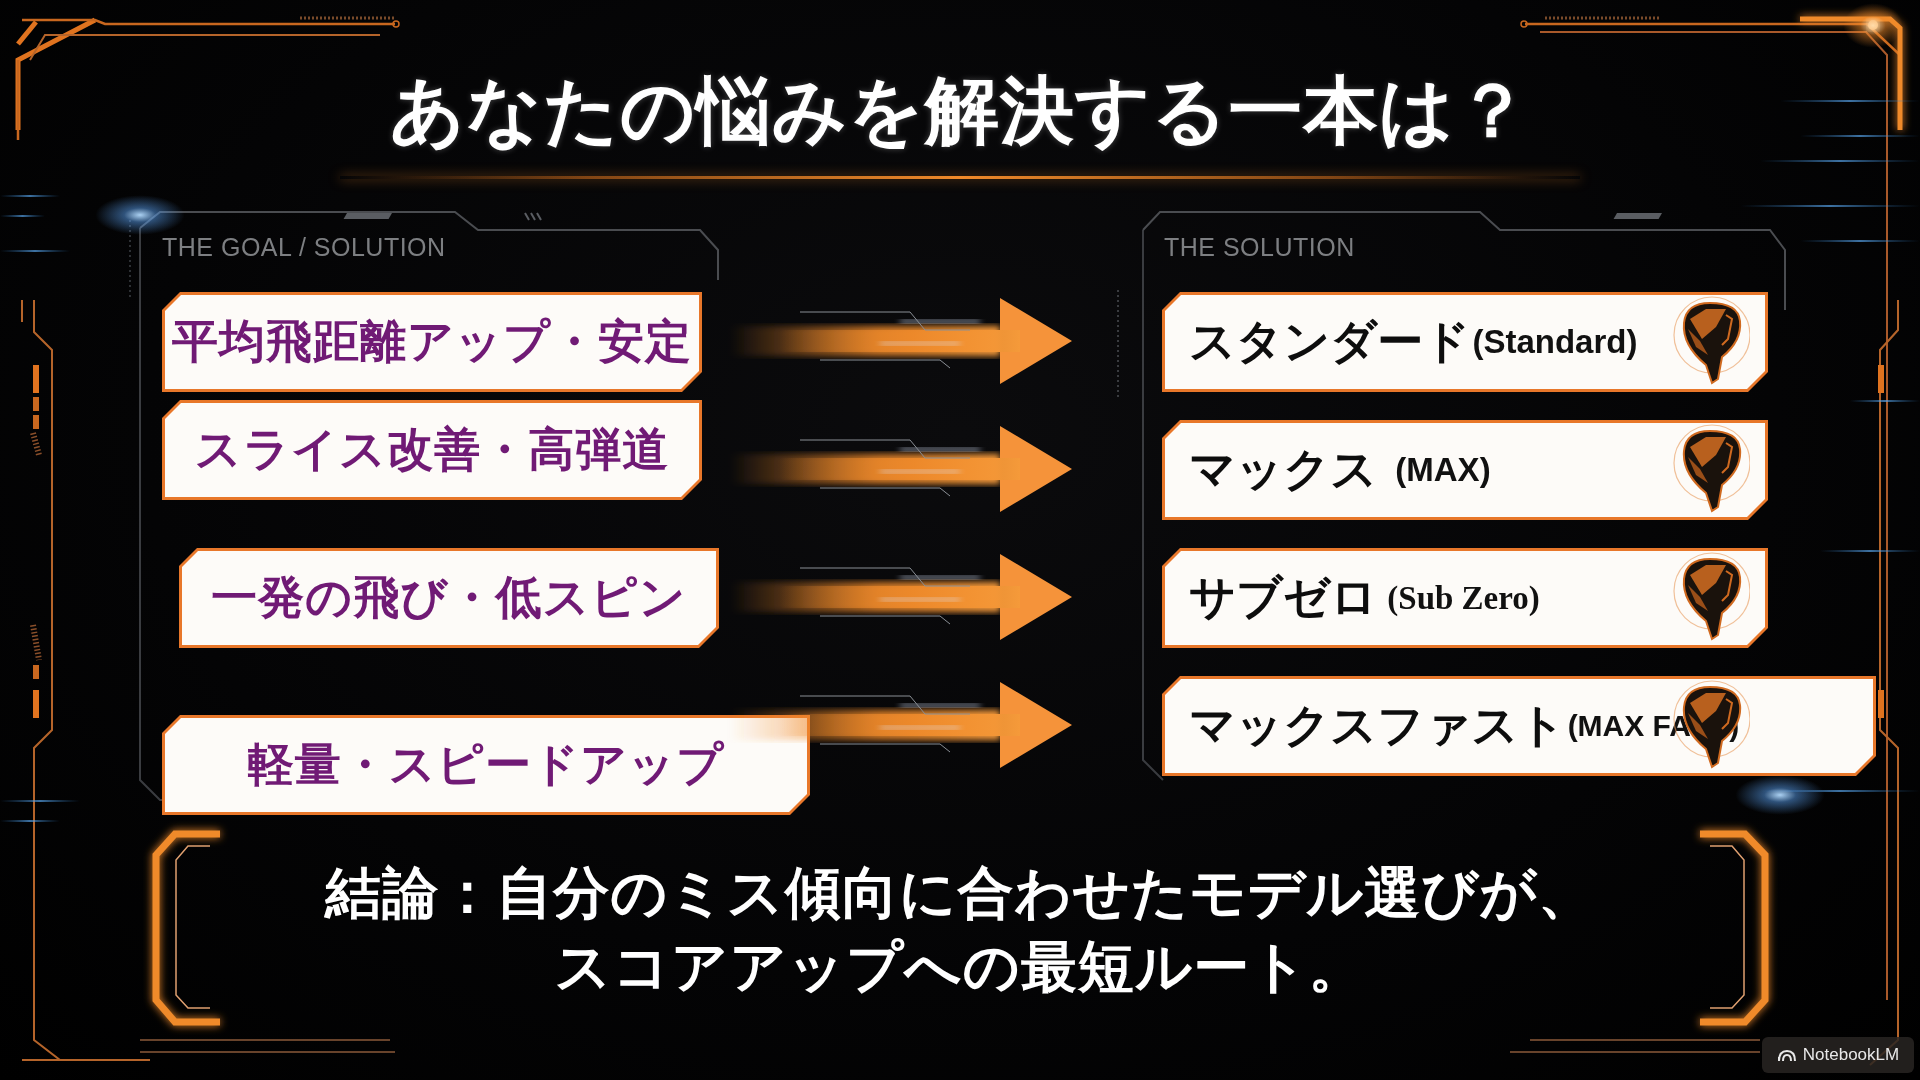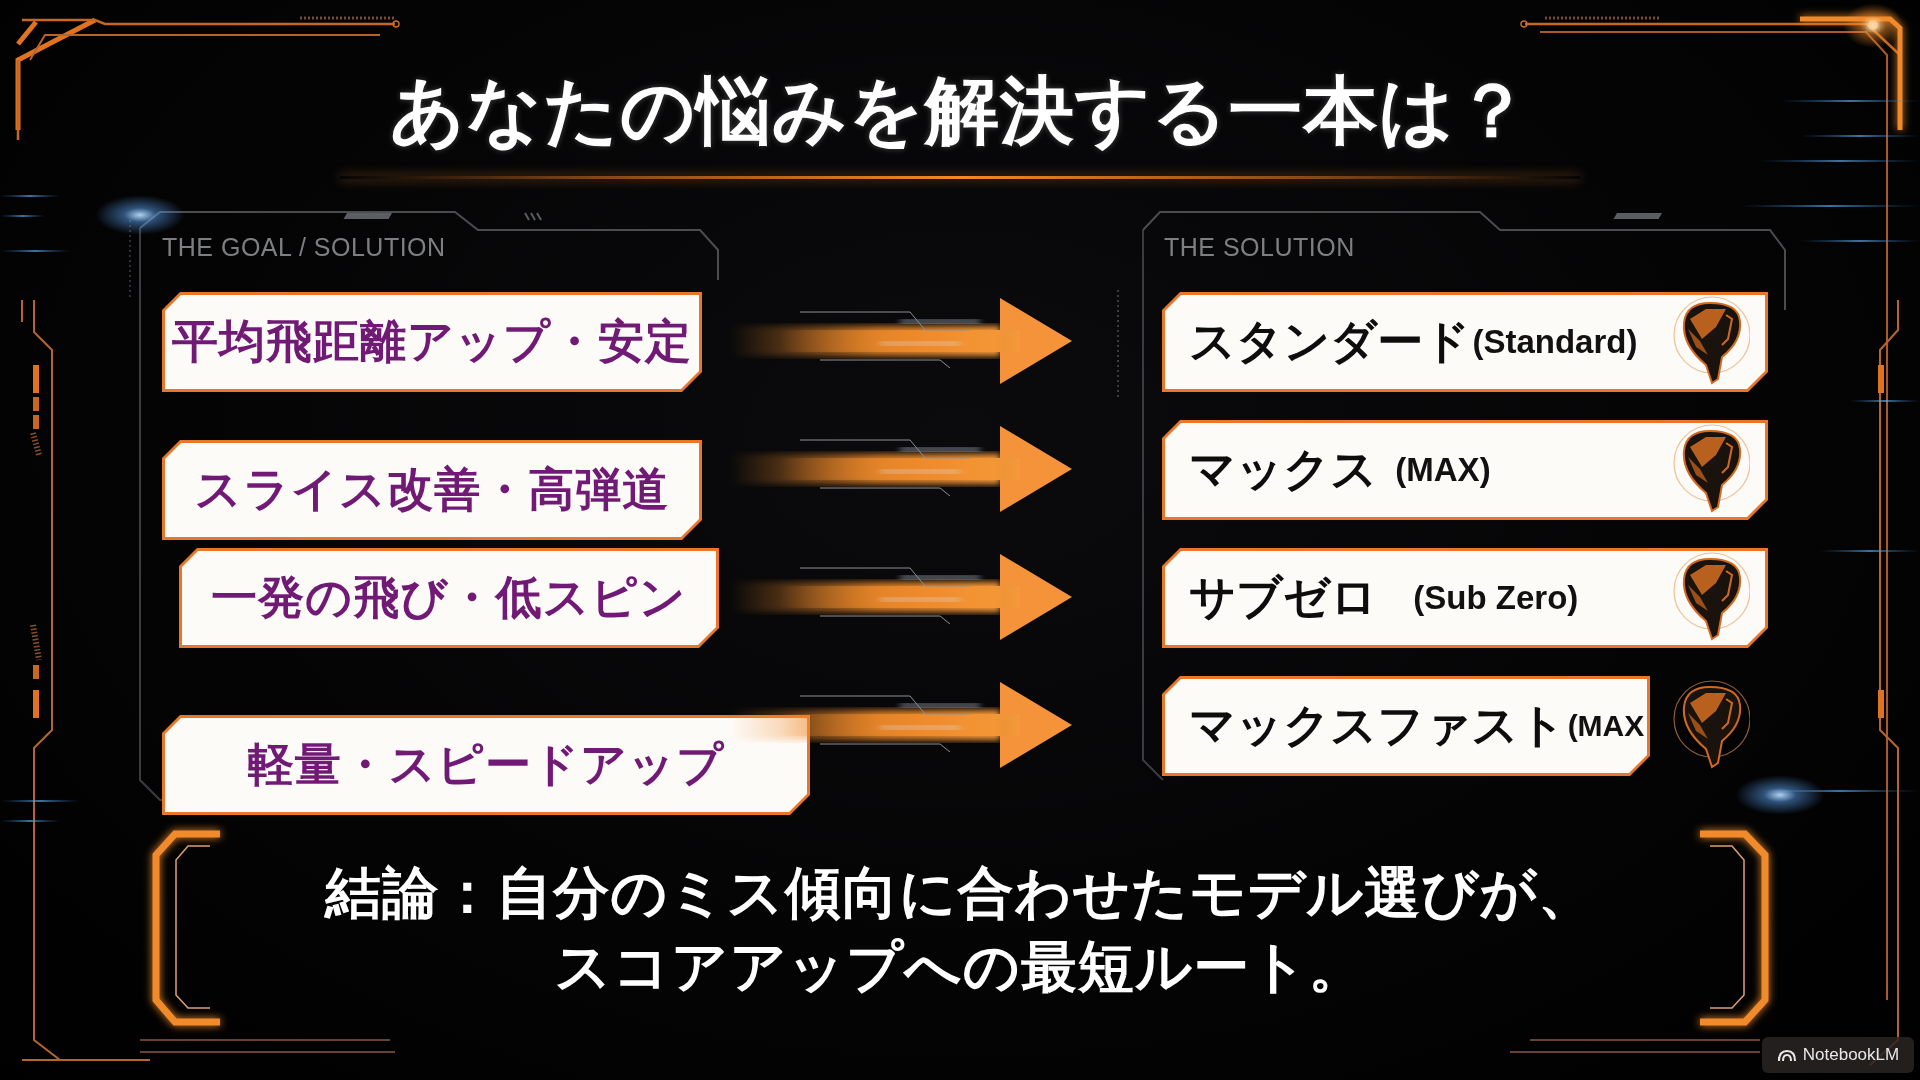--- a/index.html
+++ b/index.html
@@ -145,21 +145,21 @@
   <div class="title">あなたの悩みを解決する一本は？</div>
   <div class="title-underline"></div>
 
   <div class="panel-label" style="left:162px;top:233px;">THE GOAL / SOLUTION</div>
 
   <div class="box-wrap left-box" style="left:162px;top:292px;width:540px;">
     <div class="inner">
         <span class="box-text">平均飛距離アップ・安定</span>
       </div>
   </div>
-  <div class="box-wrap left-box" style="left:162px;top:440px;width:540px;">
+  <div class="box-wrap left-box" style="left:162px;top:400px;width:540px;">
     <div class="inner">
         <span class="box-text">スライス改善・高弾道</span>
       </div>
   </div>
   <div class="box-wrap left-box" style="left:162px;top:548px;width:540px;margin-left:17px;">
     <div class="inner">
         <span class="box-text">一発の飛び・低スピン</span>
       </div>
   </div>
   <div class="box-wrap left-box" style="left:162px;top:715px;width:648px;">
@@ -221,24 +221,24 @@
   </div>
   <div class="box-wrap right-box" style="left:1162px;top:420px;width:606px;">
     <div class="inner">
       <span class="jp">マックス</span>
         <span class="en" style="margin-left:18px;">(MAX)</span>
     </div>
   </div>
   <div class="box-wrap right-box" style="left:1162px;top:548px;width:606px;">
     <div class="inner">
       <span class="jp">サブゼロ</span>
-        <span class="en" style="margin-left:36px;">(Sub Zero)</span>
-    </div>
-  </div>
-  <div class="box-wrap right-box" style="left:1162px;top:676px;width:488px;">
+        <span class="en" style="margin-left:10px;font-family:Liberation Serif, serif;">(Sub Zero)</span>
+    </div>
+  </div>
+  <div class="box-wrap right-box" style="left:1162px;top:676px;width:714px;">
     <div class="inner">
       <span class="jp">マックスファスト</span>
         <span class="en" style="margin-left:2px;font-size:30px;">(MAX FAST)</span>
     </div>
   </div>
 
   <svg class="club-icon" style="left:1672px;top:295px;" viewBox="0 0 78 92">
     <ellipse cx="40" cy="40" rx="38" ry="38" fill="none" stroke="#e89a5a" stroke-width="1.2" opacity="0.6"></ellipse>
     <path d="M12 28 Q14 8 38 8 Q66 8 68 26 Q70 46 50 62 L46 84 L40 88 L34 70 Q10 50 12 28 Z" fill="#1a120c" stroke="#d06a20" stroke-width="2"></path>
     <path d="M18 24 L34 14 L54 14 L44 32 L30 44 Z" fill="#b8601e"></path>

